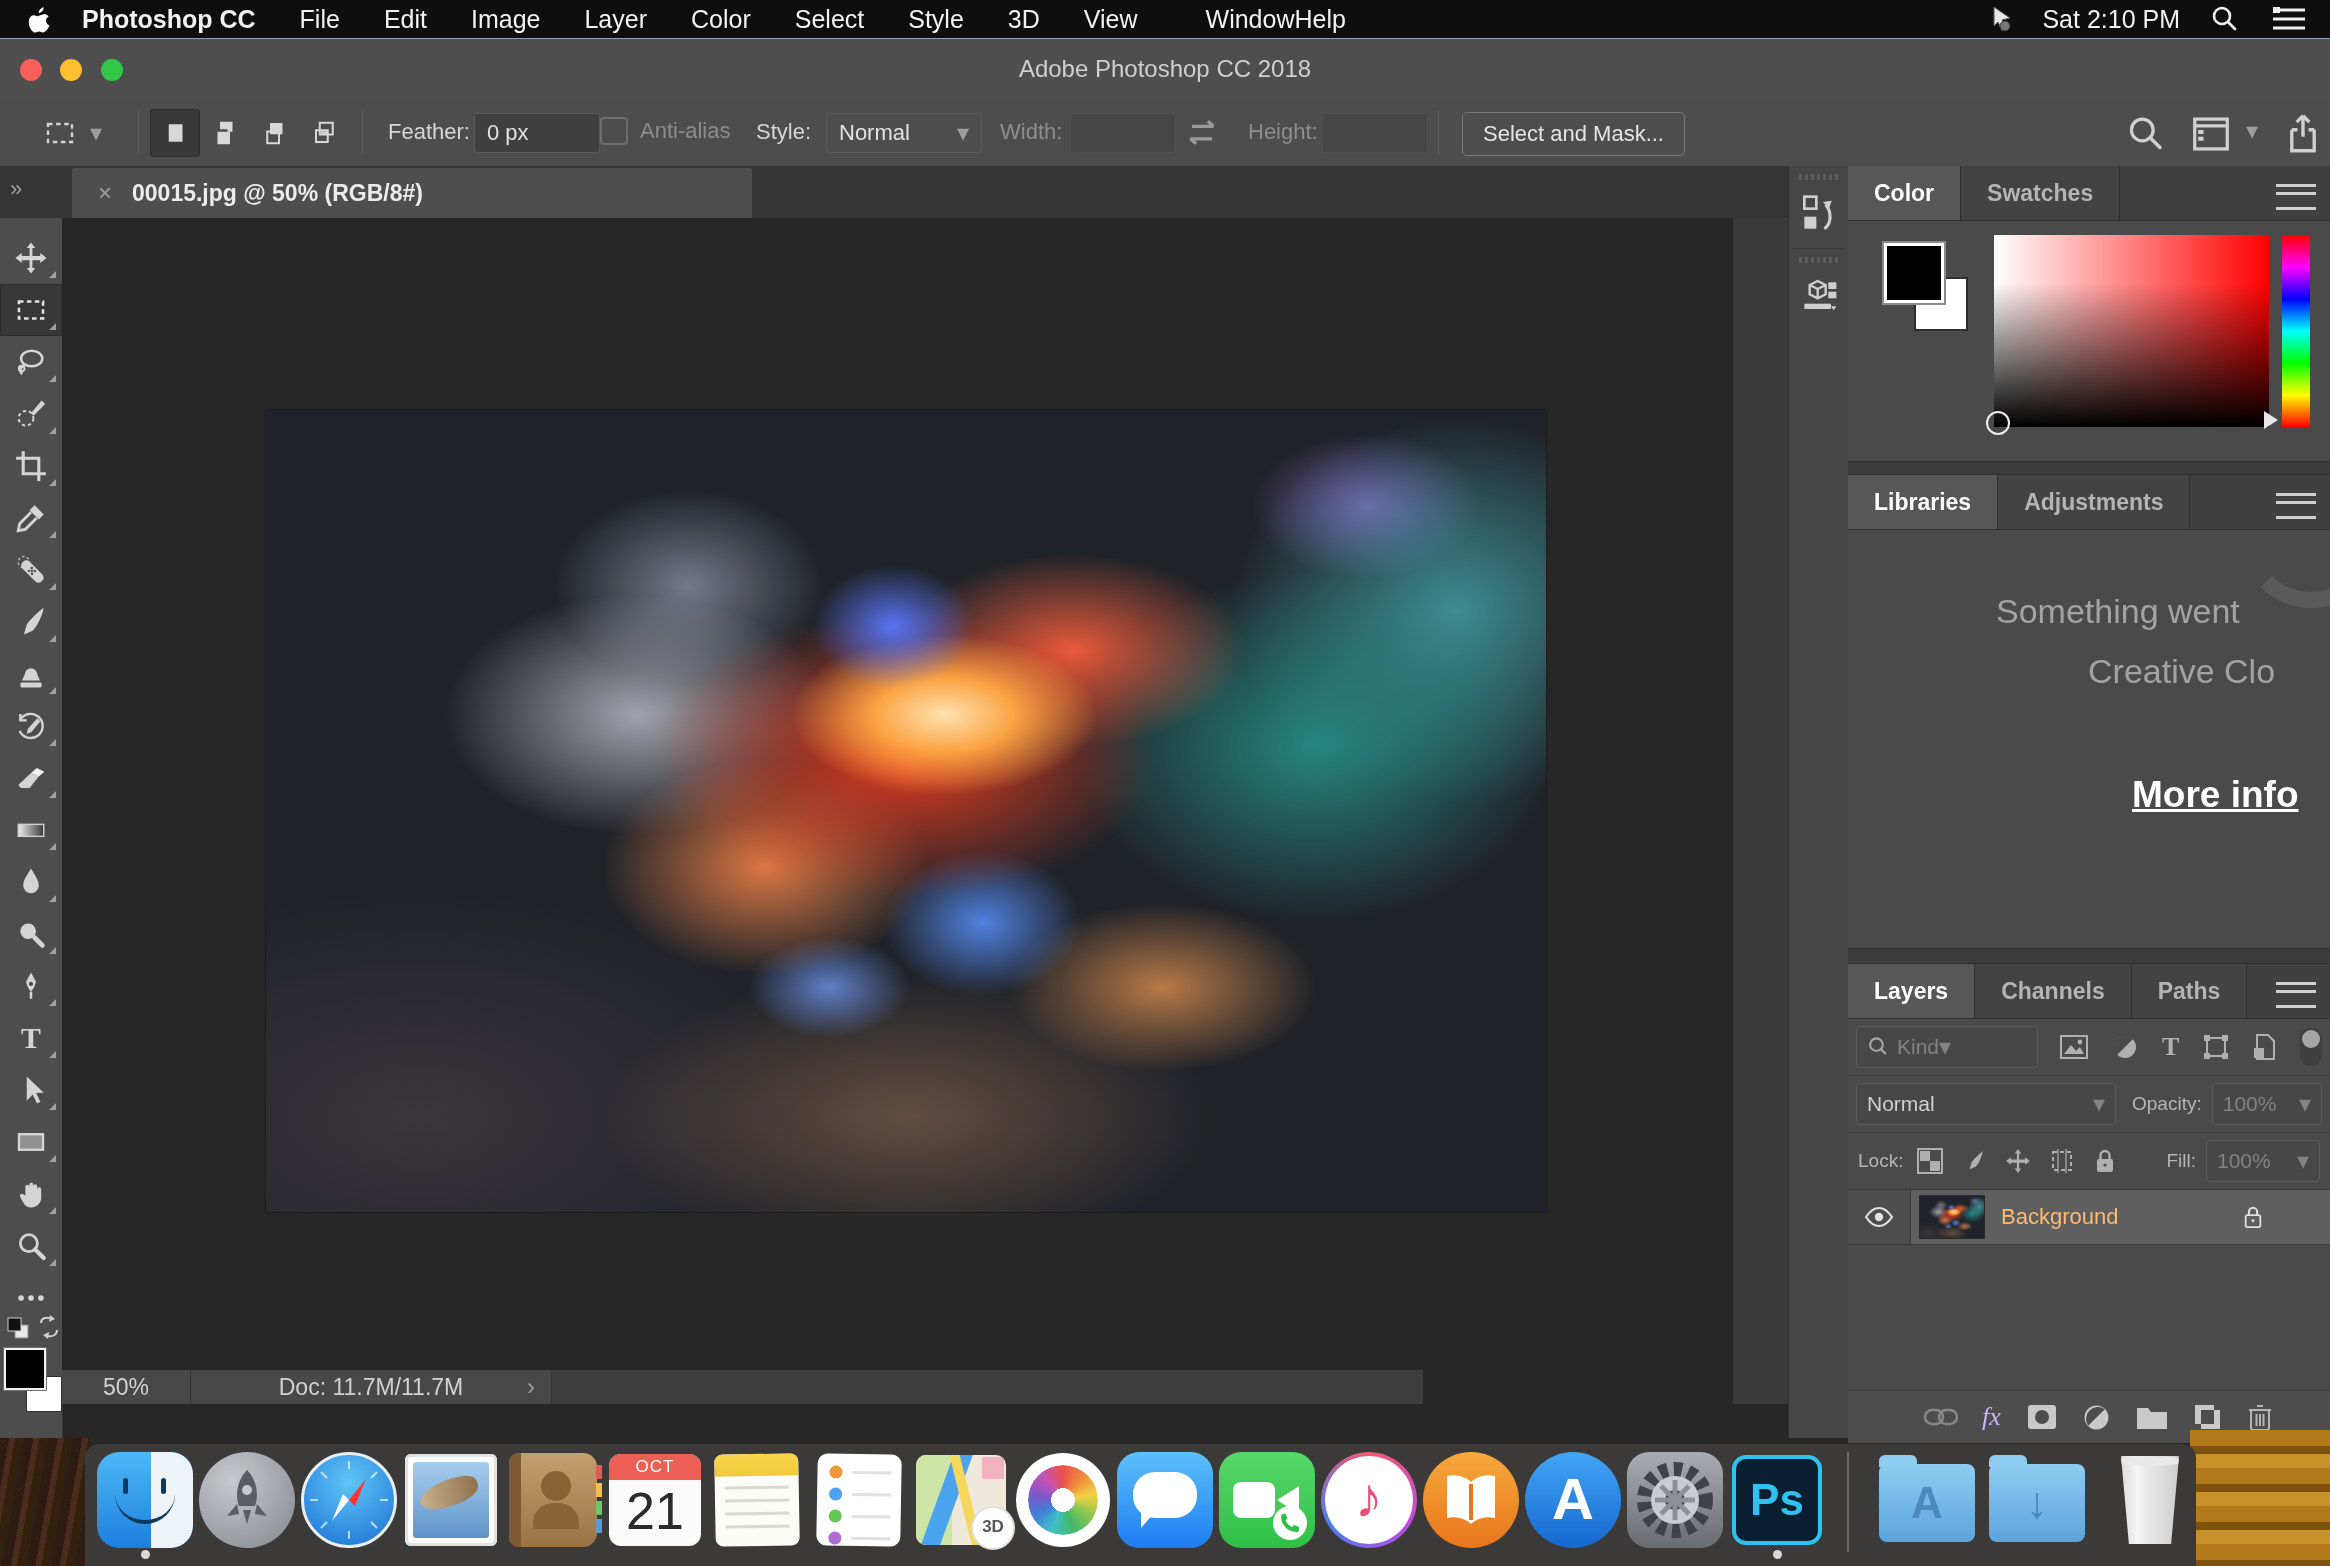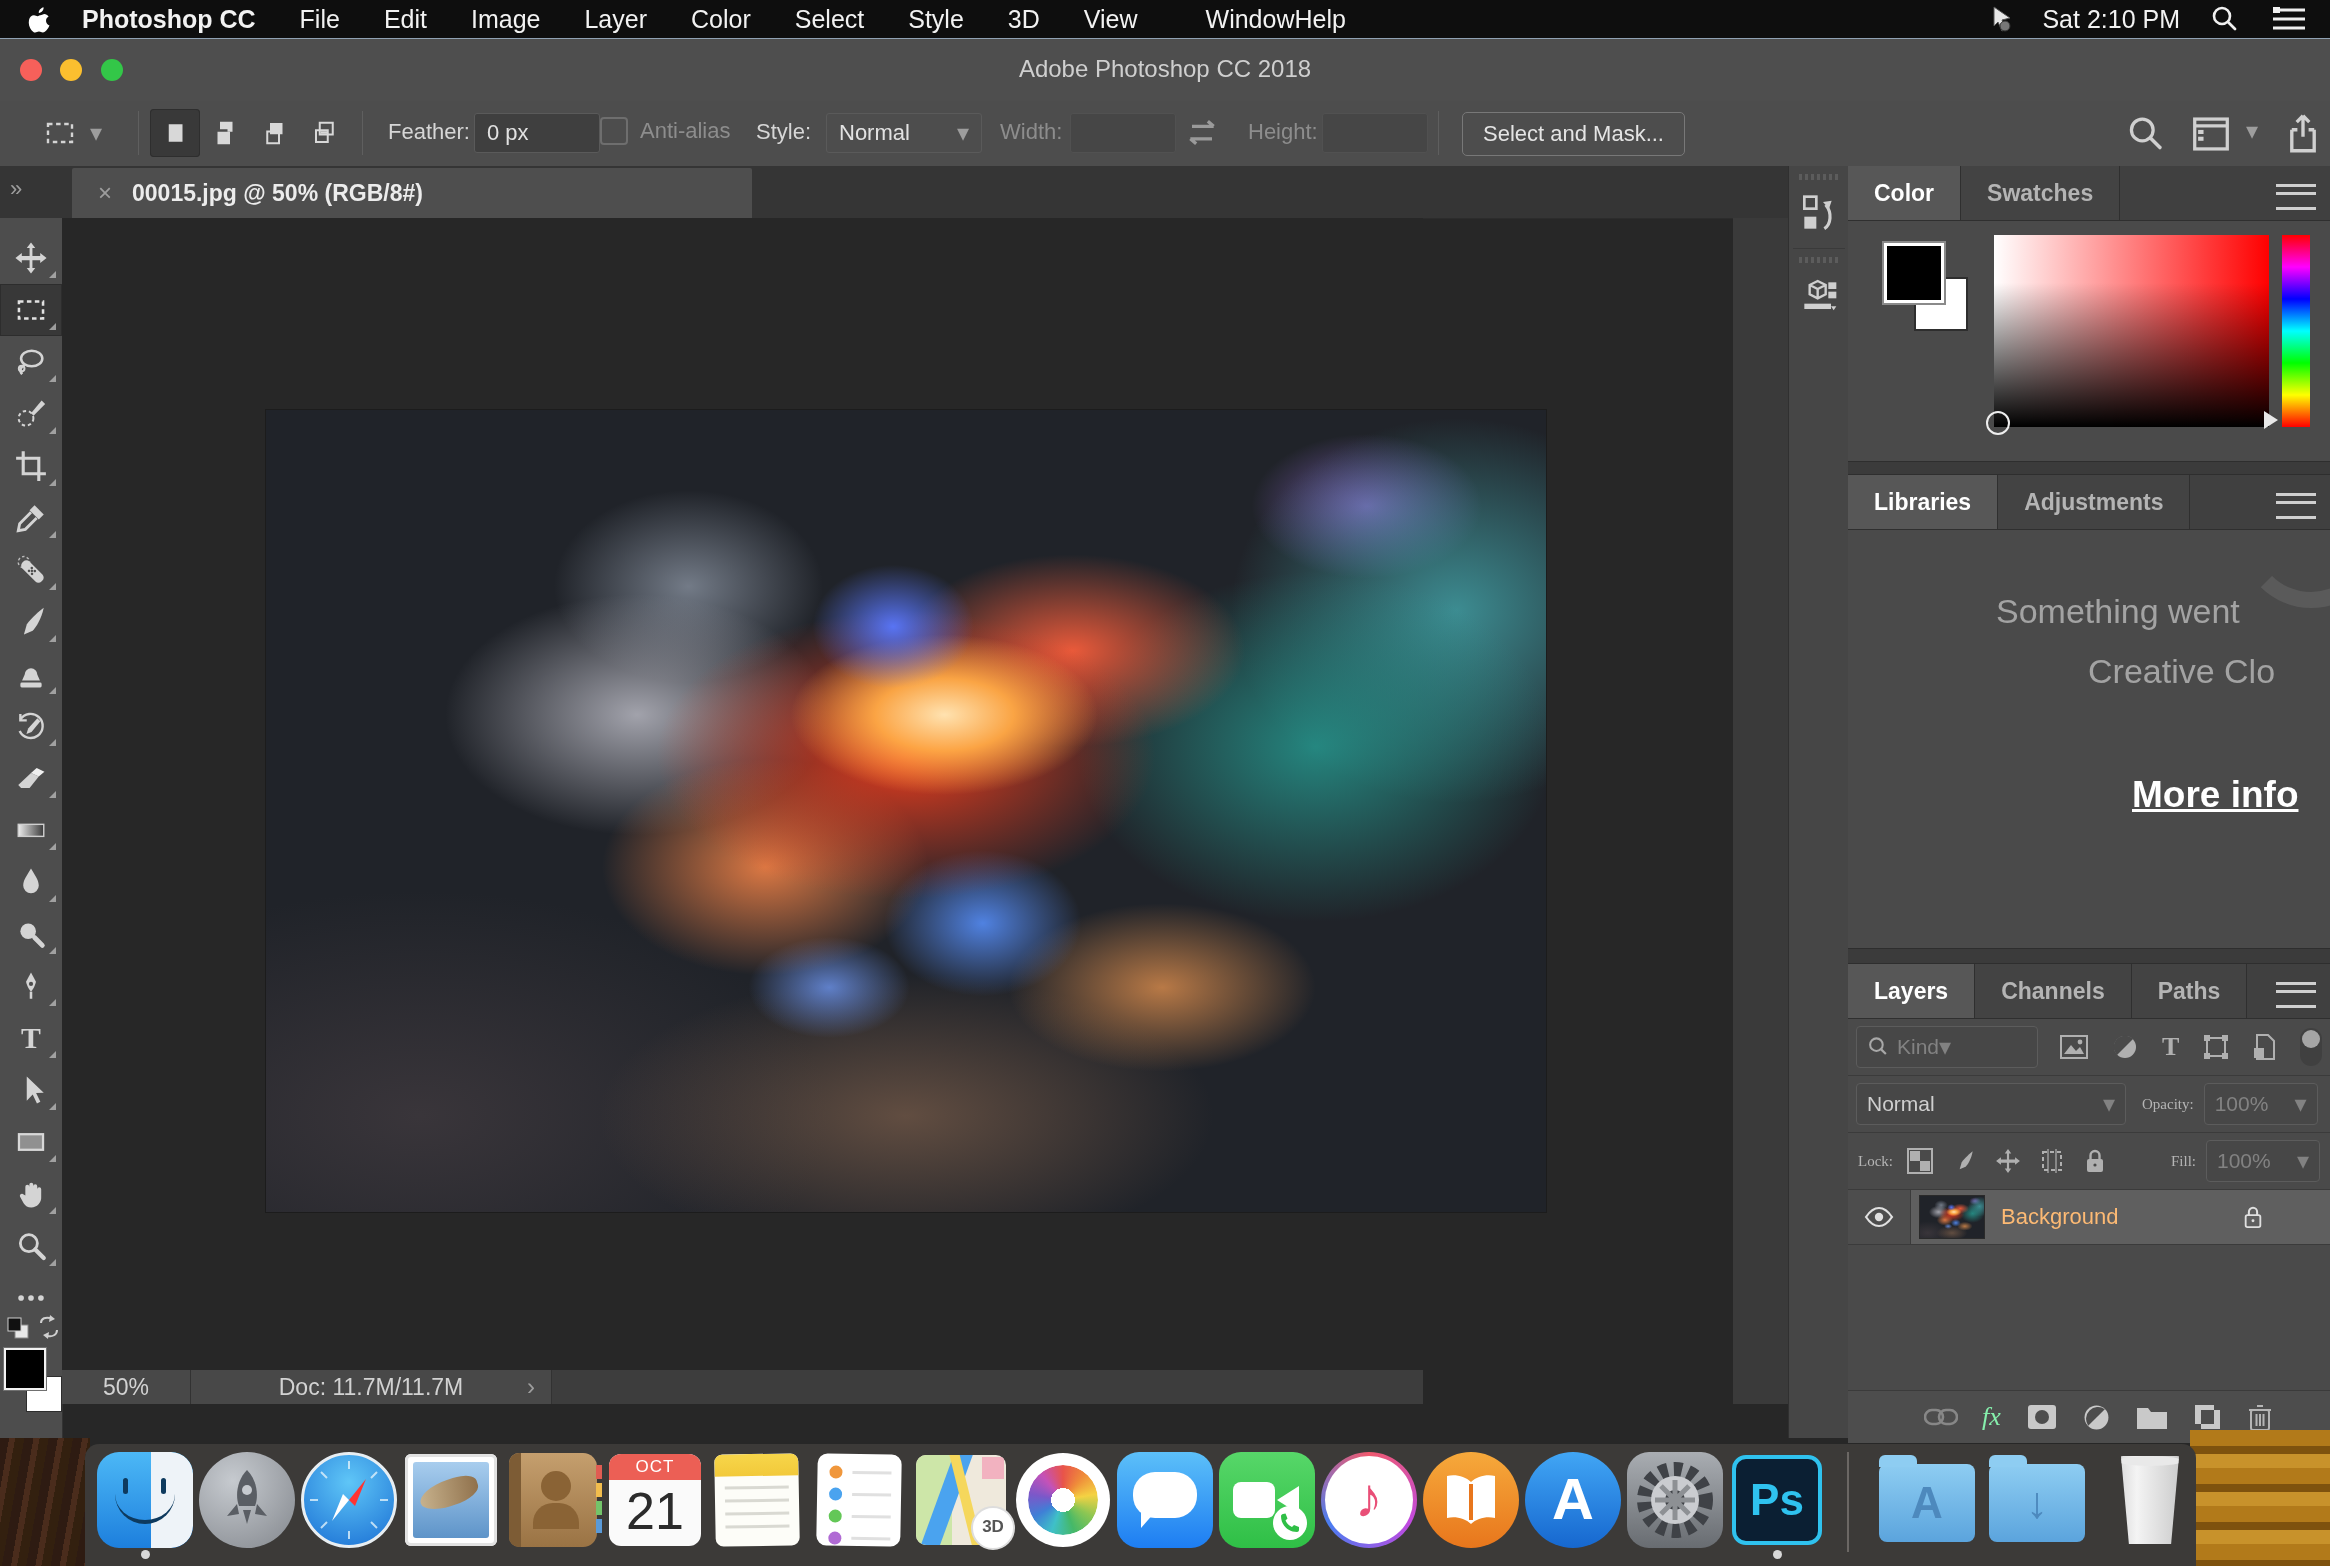--- a/index.html
+++ b/index.html
@@ -61,21 +61,21 @@
   .dockstrip{left:1788px;top:166px;width:60px;height:1272px;background:#464646;border-left:1px solid #303030;border-right:1px solid #303030;}
   .grip{height:6px;background:repeating-linear-gradient(90deg,#5c5c5c 0 3px,transparent 3px 6px);margin:8px 10px 4px 10px;}
   .panels{left:1848px;top:166px;width:482px;height:1272px;background:#4d4d4d;}
   .ptabrow{position:relative;height:54px;background:#404040;border-bottom:1px solid #2f2f2f;display:flex;}
   .ptab{padding:0 26px;display:flex;align-items:center;font-size:23px;font-weight:bold;color:#b4b4b4;background:#434343;border-right:1px solid #2f2f2f;}
   .ptab.on{background:#575757;color:#fff;}
   .hamb{position:absolute;right:14px;top:18px;width:40px;height:20px;border-top:3px solid #cfcfcf;border-bottom:3px solid #cfcfcf;}
   .hamb:before{content:"";display:block;margin-top:5px;border-top:3px solid #cfcfcf;}
   .pcontent{background:#4a4a4a;position:relative;}
   .dd{background:#474747;border:1px solid #5c5c5c;border-radius:4px;display:flex;align-items:center;font-size:21px;color:#cfcfcf;padding:0 10px;height:40px;}
-  .lpanel-lab{font-size:15px;color:#b5b5b5;font-family:Liberation Serif, serif;}
+  .lpanel-lab{font-size:19px;color:#b5b5b5;}
   .dim2{color:#828282;}
   
   .desktop{left:0;top:1438px;width:2330px;height:128px;}
   .wp-l{position:absolute;left:0;top:0;width:90px;height:128px;background:repeating-linear-gradient(100deg,#2e1b12 0 9px,#4a2c1c 9px 15px,#33200f 15px 24px);}
   .wp-r{position:absolute;left:2190px;top:-8px;width:140px;height:136px;background:repeating-linear-gradient(180deg,#b27a1a 0 16px,#7e520e 16px 24px,#c8922b 24px 38px);}
   .dock{position:absolute;left:85px;top:6px;width:2111px;height:122px;background:#3c3a38;border-radius:14px 14px 0 0;display:flex;align-items:flex-start;padding-top:8px;box-sizing:border-box;}
   .dicon{width:96px;height:96px;margin-left:6px;position:relative;flex:none;}
   .rundot{position:absolute;left:44px;bottom:-11px;width:9px;height:9px;border-radius:50%;background:#d8d8d8;}
   .circ{border-radius:50%;}
   .rsq{border-radius:22px;}
@@ -613,21 +613,21 @@
         </div>
       </div>
 
       <div class="row" style="height:52px;background:#4d4d4d;border-top:1px solid #3b3b3b;padding-left:76px">
         <span style="opacity:.45">
             <svg width="34" height="22" viewBox="0 0 34 22">
               <rect x="1" y="4" width="18" height="14" rx="7" fill="none" stroke="#cfcfcf" stroke-width="2.6"></rect>
               <rect x="15" y="4" width="18" height="14" rx="7" fill="none" stroke="#cfcfcf" stroke-width="2.6"></rect>
             </svg>
           </span>
-        <span style="margin-left:24px;font-size:26px;font-style:italic;color:#86efac;font-family:'Liberation Serif',serif">fx</span>
+        <span style="margin-left:24px;font-size:26px;font-style:italic;color:#c4b5fd;font-family:'Liberation Serif',serif">fx</span>
         <span style="margin-left:26px">
             <svg width="30" height="26" viewBox="0 0 30 26">
               <rect x="1" y="1" width="28" height="24" rx="3" fill="#c9c9c9"></rect>
               <circle cx="15" cy="13" r="7" fill="#4d4d4d"></circle>
             </svg>
           </span>
         <span style="margin-left:26px">
             <svg width="27" height="27" viewBox="0 0 26 26">
               <circle cx="13" cy="13" r="11.5" fill="#c9c9c9"></circle>
               <path fill="#4d4d4d" d="M5 21 A11.5 11.5 0 0 1 21 5 Z"></path>

